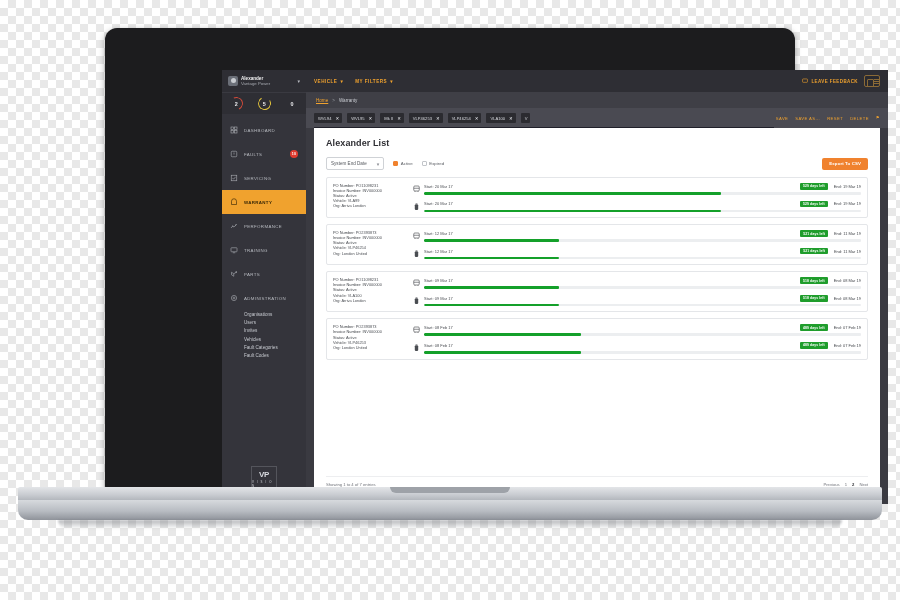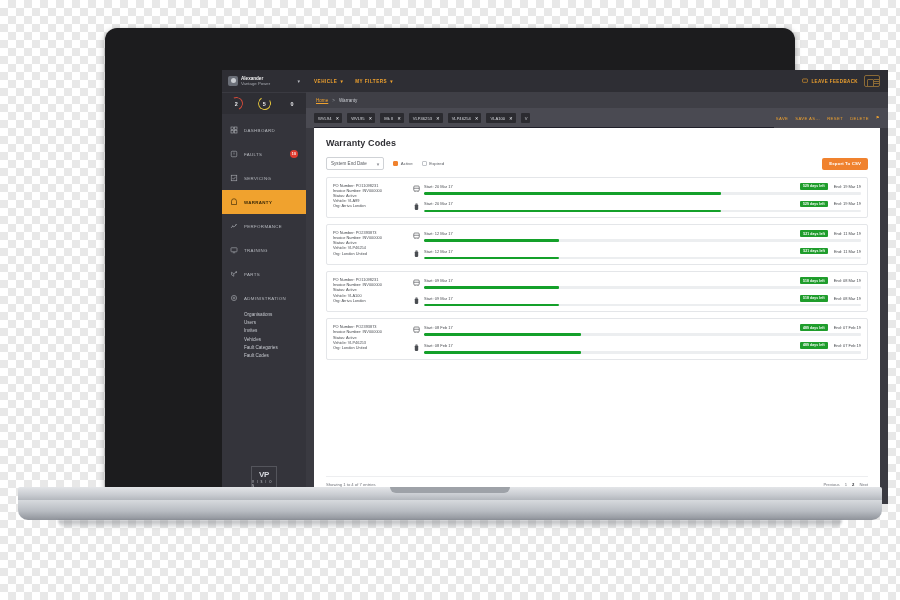--- a/index.html
+++ b/index.html
@@ -422,21 +422,21 @@
               <span>SAVE AS...</span>
               <span>RESET</span>
               <span>DELETE</span>
               <span class="flag">⚑</span>
             </div>
             <div id="chip-underline"></div>
           </div>
 
           <div id="content">
 
-            <div class="page-title">Warranty Codes</div>
+            <div class="page-title">Alexander List</div>
 
             <div class="controls">
               <div class="select">
                 <span>System End Date</span>
                 <span class="cv">▾</span>
               </div>
               <div class="chkwrap">
                 <span class="chk on"></span>
                 <span>Active</span>
               </div>

